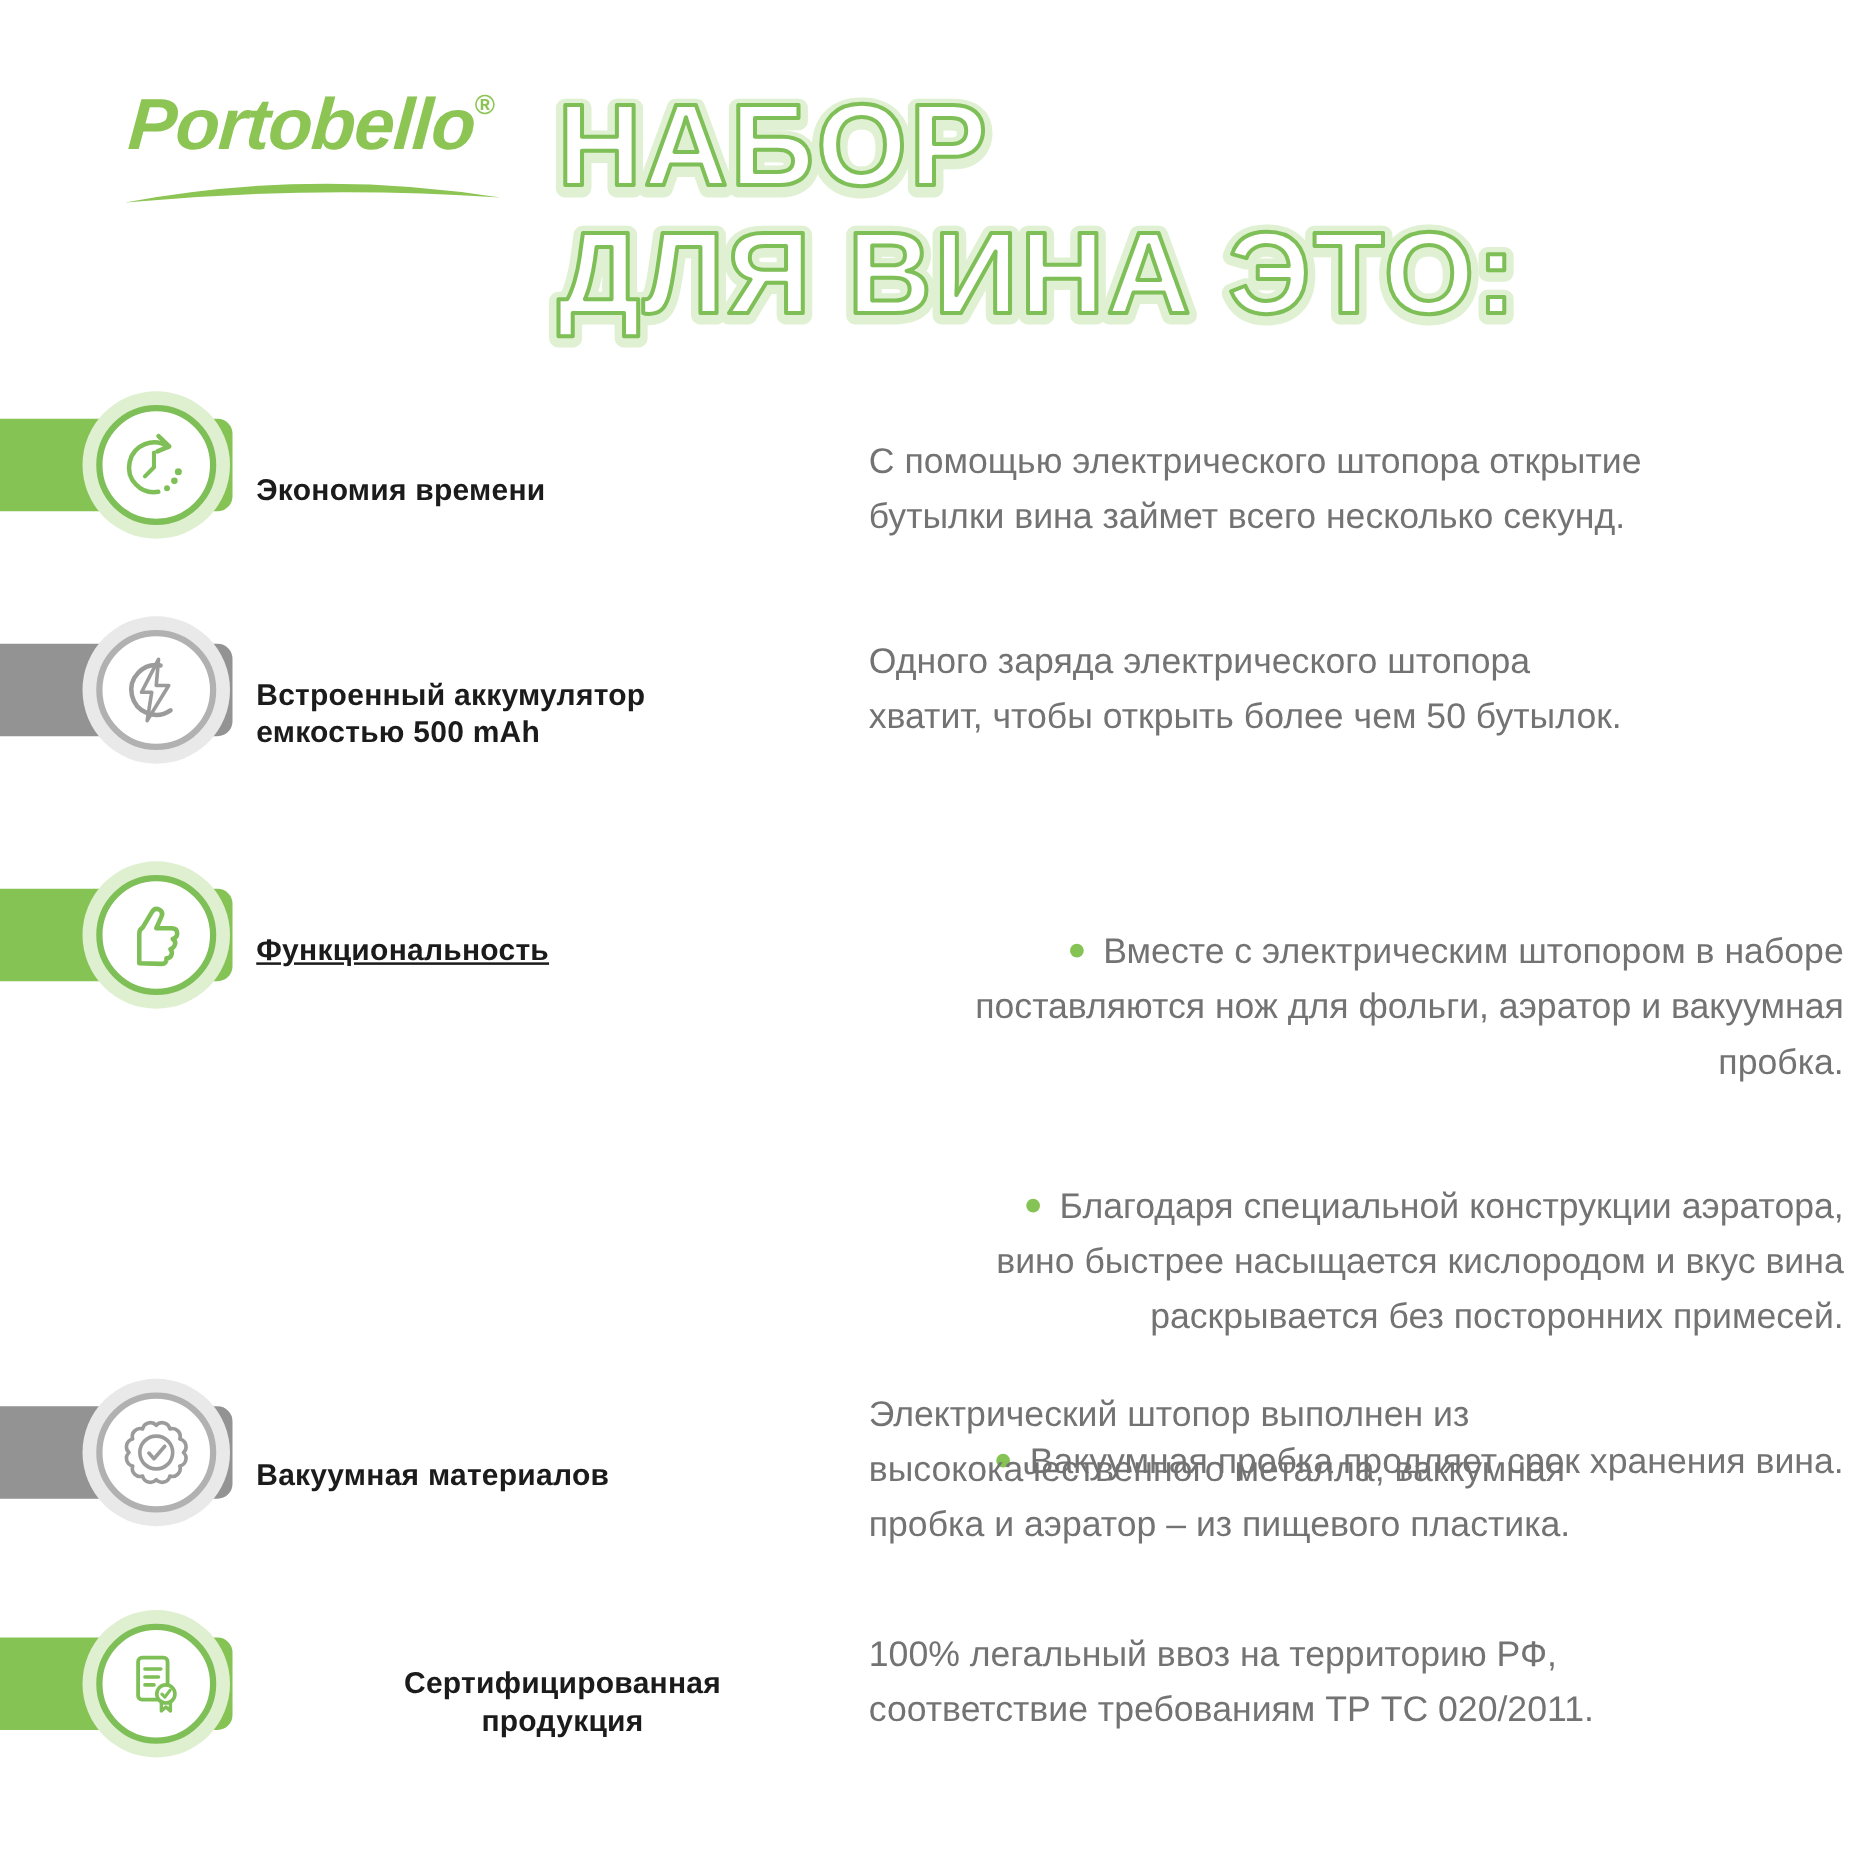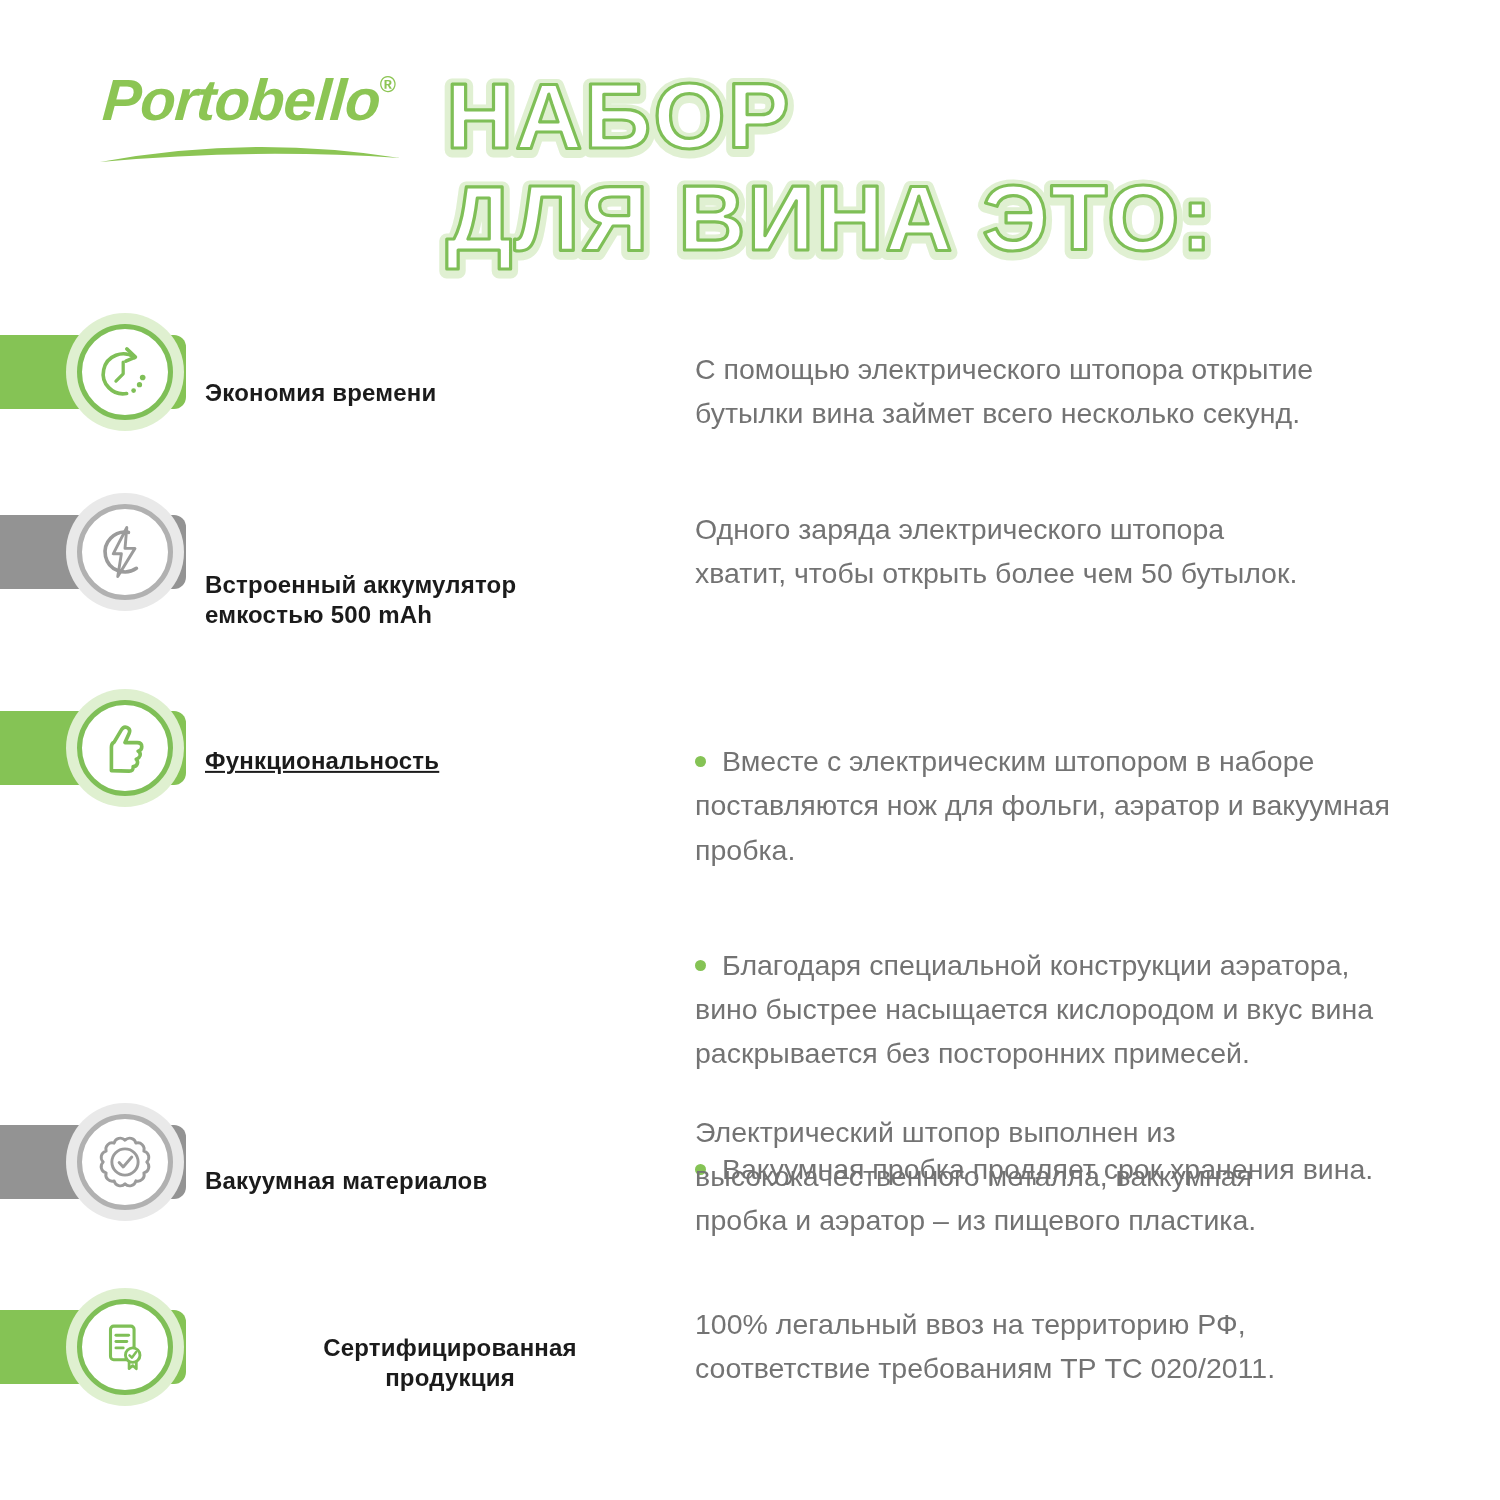--- a/index.html
+++ b/index.html
@@ -28,27 +28,27 @@
   .icon{width:58px;height:58px;}
   .icon *{fill:none;stroke-linecap:round;stroke-linejoin:round;}
   .icon.green *{stroke:#7fbf57;}
   .icon.gray *{stroke:#9b9b9b;}
   .icon .filled{fill:#7fbf57;stroke:none;}
   .icon .mask{fill:#ffffff;}
 
   .heading{position:absolute;left:205px;width:490px;transform:translateY(-50%);
     font-size:24px;font-weight:bold;line-height:1.26;color:#1b1b1b;white-space:pre-line;letter-spacing:.2px;}
   .body{position:absolute;left:695px;width:780px;font-size:28.5px;line-height:1.55;color:#737373;white-space:pre-line;}
-  .bullet{margin-bottom:27px;}
+  .bullet{margin-bottom:27px;text-align:right;}
   .bullet:last-child{margin-bottom:0;}
   .dot{display:inline-block;width:11px;height:11px;border-radius:50%;background:#85c355;margin-right:16px;vertical-align:4px;}
   .bullet-text{white-space:pre-line;}
 
   .r1 .bar{top:335px;}  .r1 .halo{top:313px;}  .r1 .heading{top:373px;}  .r1 .body{top:347px;}
-  .r2 .bar{top:515px;}  .r2 .halo{top:493px;}  .r2 .heading{top:580px;}  .r2 .body{top:507px;}
+  .r2 .bar{top:515px;}  .r2 .halo{top:493px;}  .r2 .heading{top:552px;}  .r2 .body{top:507px;}
   .r3 .bar{top:711px;}  .r3 .halo{top:689px;}  .r3 .heading{top:741px;text-decoration:underline;}  .r3 .body{top:695px;}
   .r4 .bar{top:1125px;} .r4 .halo{top:1103px;} .r4 .heading{top:1161px;} .r4 .body{top:1110px;}
   .r5 .bar{top:1310px;} .r5 .halo{top:1288px;} .r5 .heading{top:1343px;text-align:center;} .r5 .body{top:1302px;}
 </style>
 </head>
 <body>
 
 <div class="canvas">
 
   <div class="logo">

